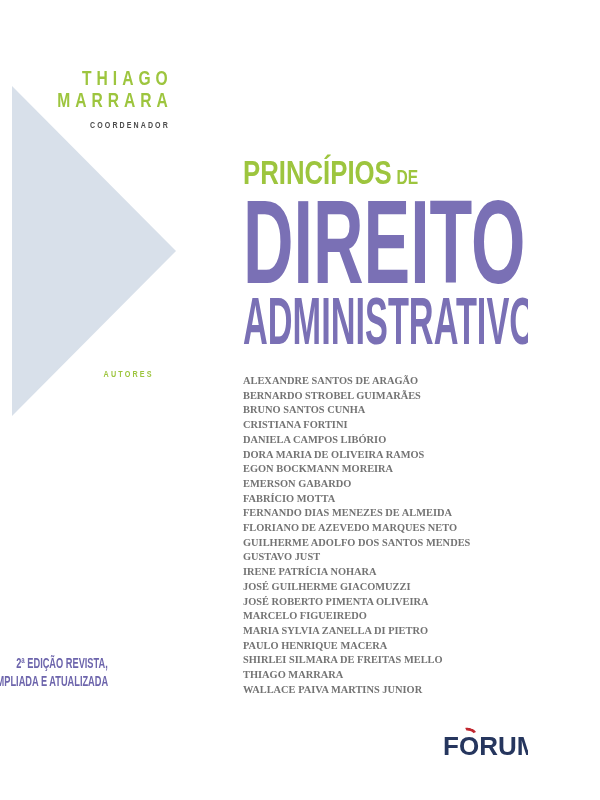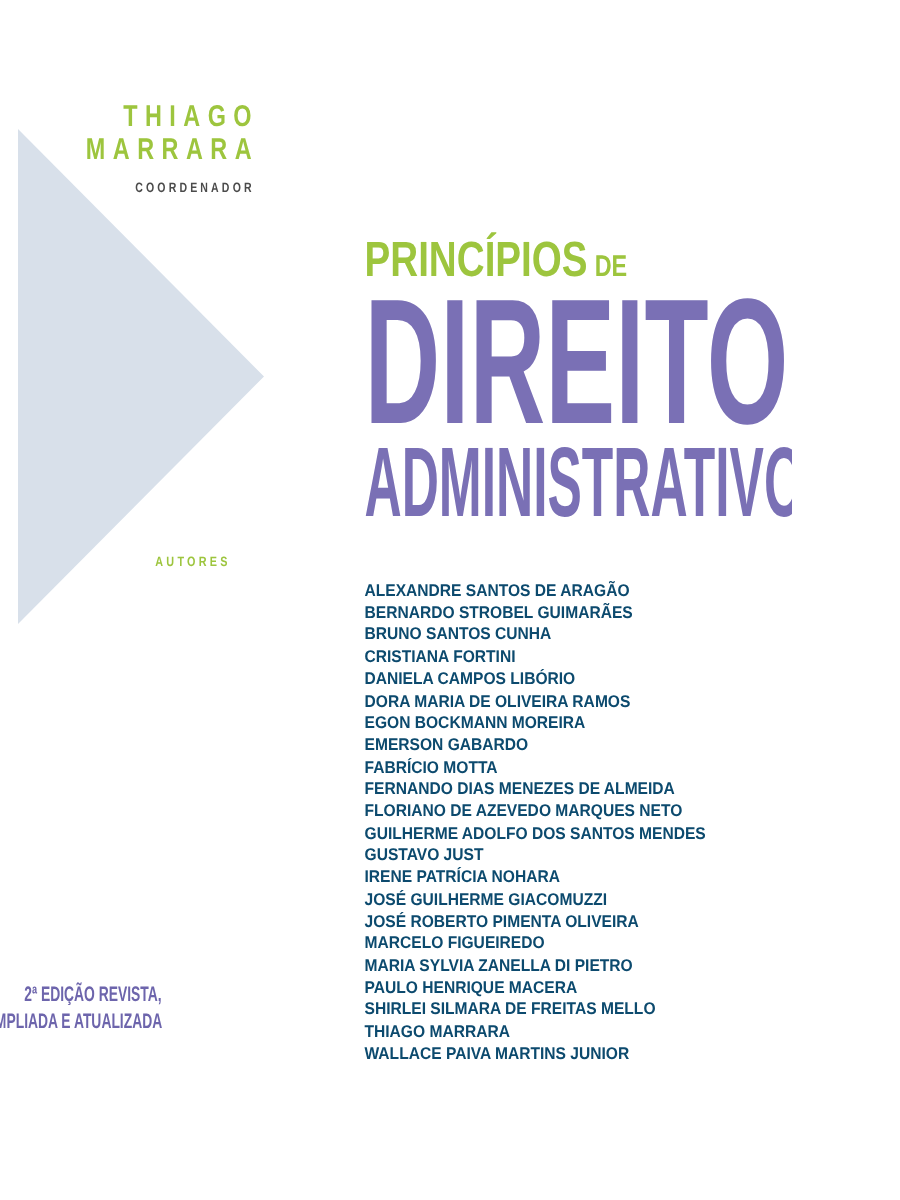--- a/index.html
+++ b/index.html
@@ -106,22 +106,23 @@
     font-weight: 700;
     letter-spacing: 0.3em;
     margin-right: -0.3em;
     color: #9dc53e;
     transform: scaleX(0.8);
     transform-origin: 100% 0;
   }
   .authors-list {
     position: absolute;
     left: 243px;
-    top: 387px;
-    color: #0c4a6e;
+    top: 373px;
+    color: #737373;
+    font-family: Liberation Serif, serif;
   }
   .authors-list .author {
     font-size: 11.3px;
     line-height: 14.7px;
     font-weight: 700;
     white-space: nowrap;
     transform: scaleX(0.92);
     transform-origin: 0 50%;
   }
 
@@ -216,14 +217,15 @@
       <div class="author">SHIRLEI SILMARA DE FREITAS MELLO</div>
       <div class="author">THIAGO MARRARA</div>
       <div class="author">WALLACE PAIVA MARTINS JUNIOR</div>
     </div>
 
   <div class="edition-block">
     <span class="ed-line">2ª EDIÇÃO REVISTA,</span><br>
     <span class="ed-line">AMPLIADA E ATUALIZADA</span>
   </div>
 
+  <div class="logo"><span>F</span><span class="o-wrap"><span>O</span><span class="o-accent"></span></span><span>RUM</span></div>
 
 </div>
 
 </body></html>

